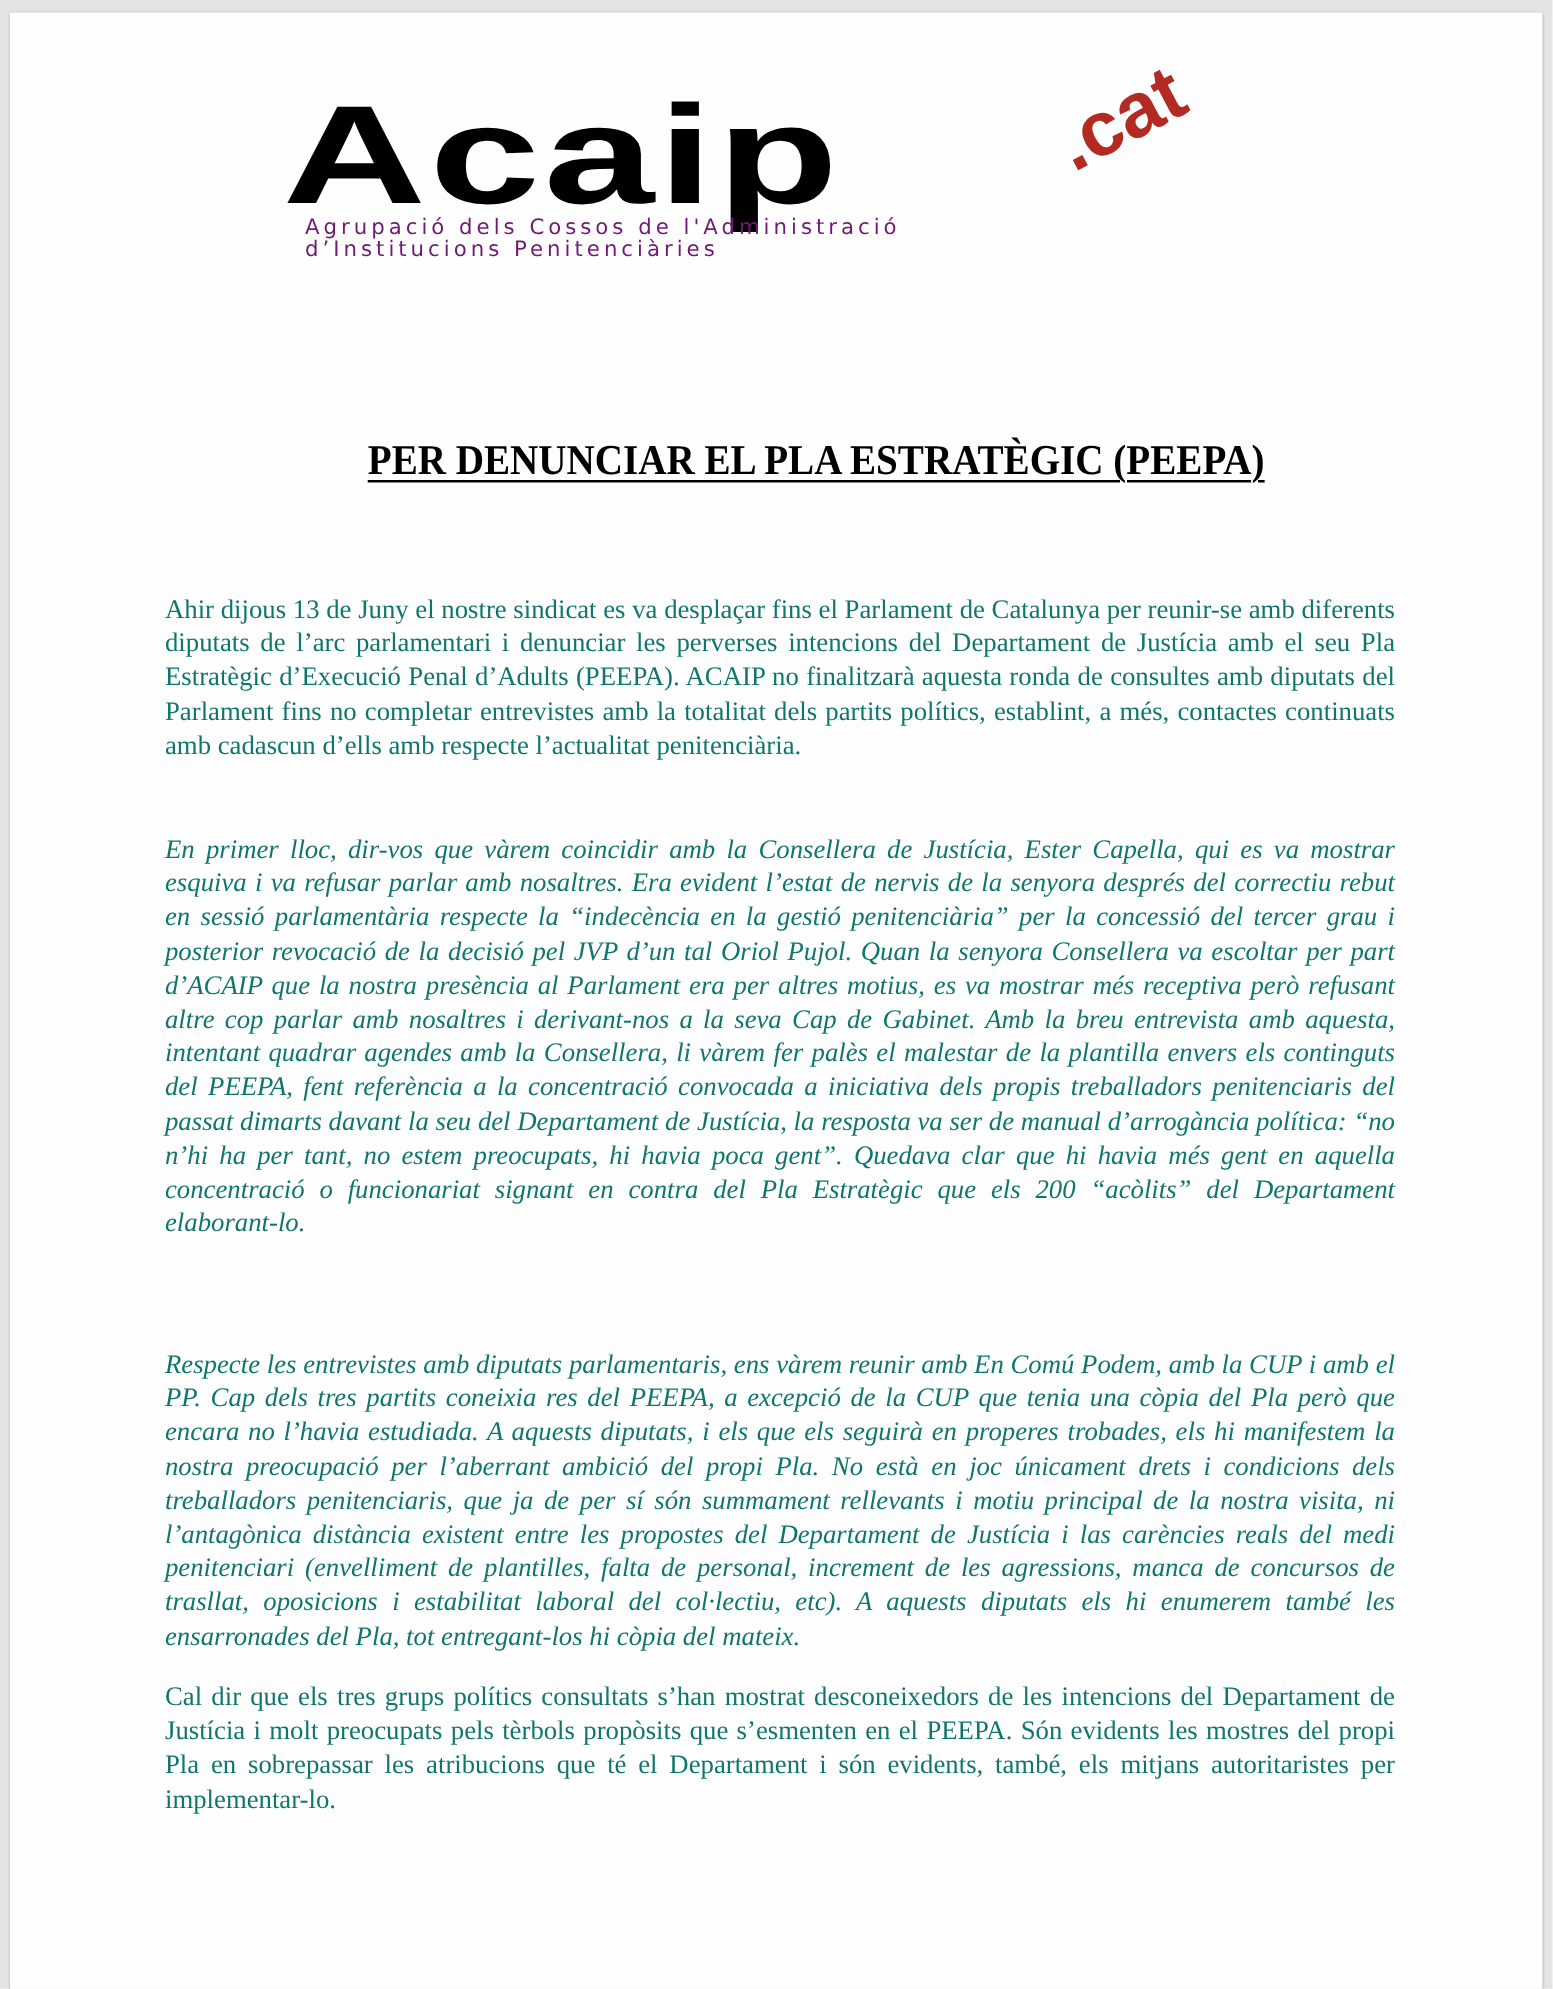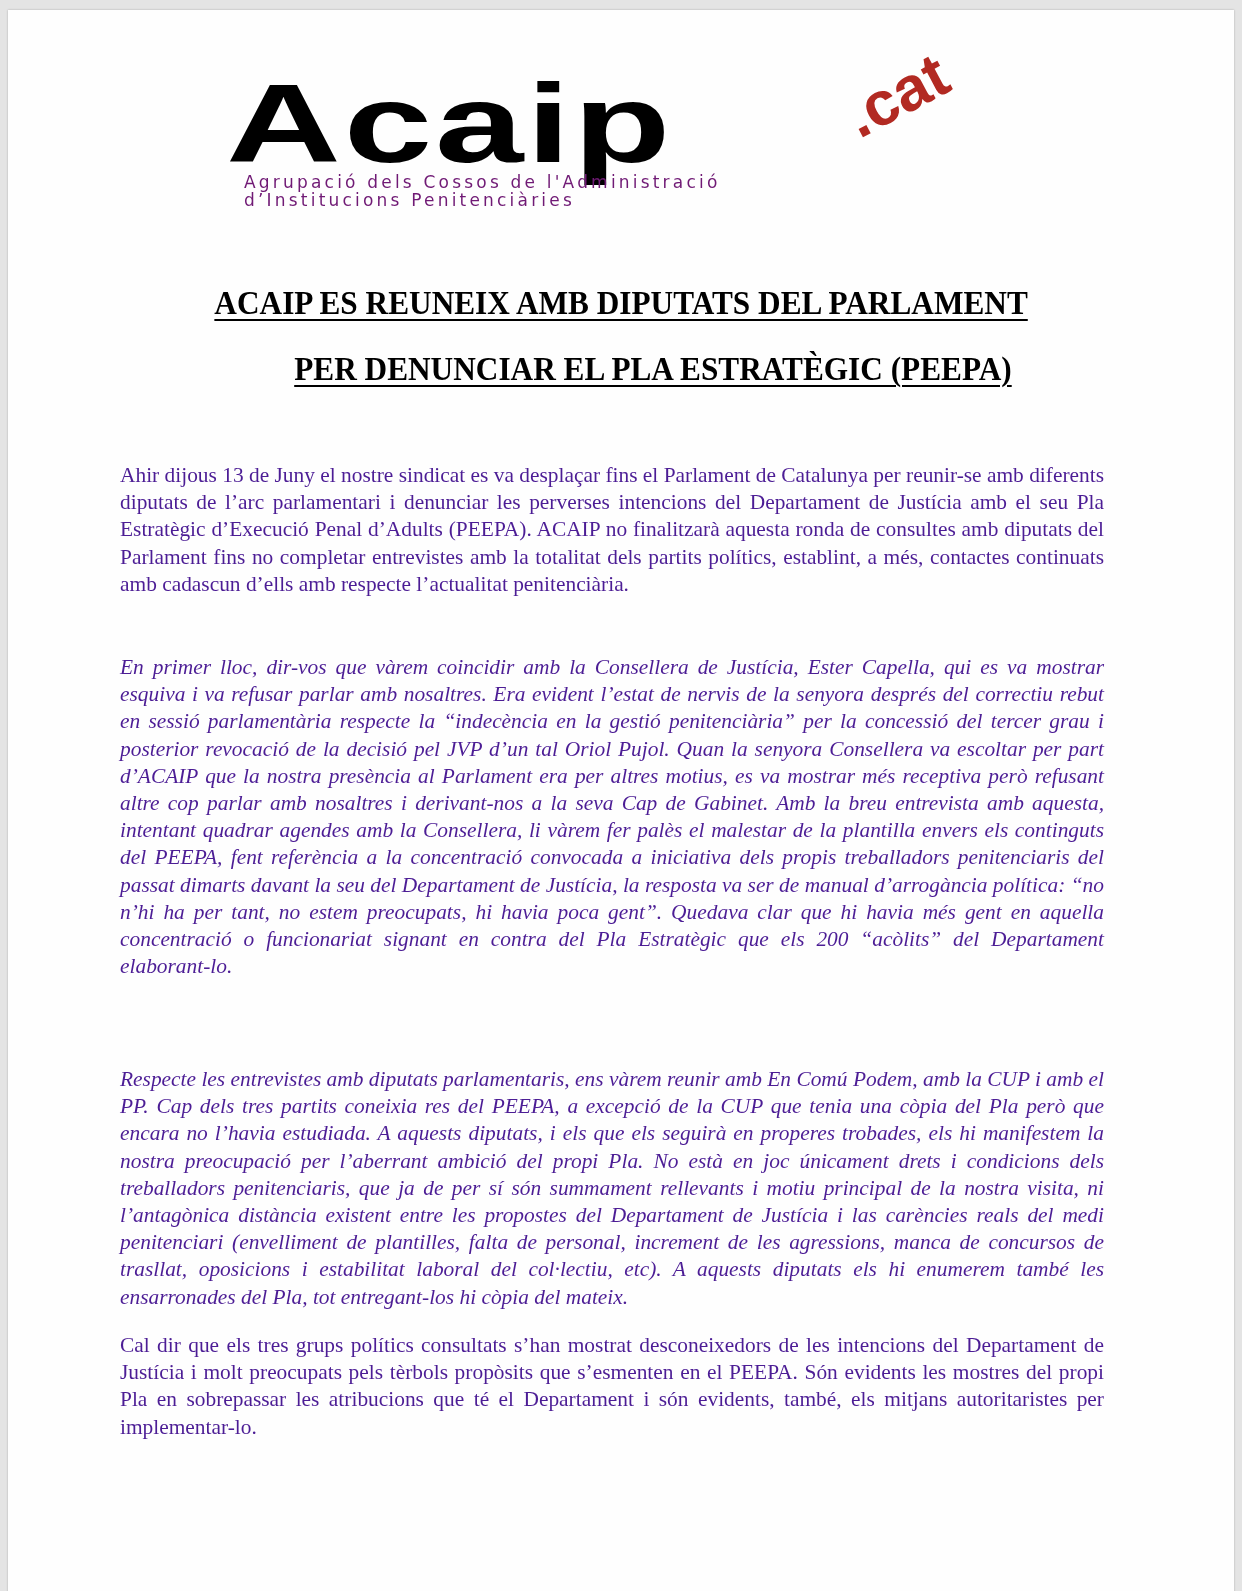--- a/index.html
+++ b/index.html
@@ -77,44 +77,41 @@
   .title.t1 { top: 276px; }
   .title.t2 { top: 342px; padding-left: 32px; }
 
   .body-text {
     position: absolute;
     left: 112px;
     width: 984px;
     font-family: "Liberation Serif", serif;
     font-size: 21.4px;
     line-height: 27.2px;
-    color: #4c1d95;
+    color: #0f766e;
     text-align: justify;
-    margin: 0;
+    margin: 12px;
   }
   .p1 { top: 452px; }
   .p2 { top: 644px; font-style: italic; }
   .p3 { top: 1056px; font-style: italic; }
   .p4 { top: 1322px; }
 </style>
 </head>
 <body>
 
 <div class="page">
 
   <div class="logo">
     <div class="logo-word">Acaip</div>
     <div class="logo-cat">.cat</div>
     <div class="logo-sub l1">Agrupació dels Cossos de l'Administració</div>
     <div class="logo-sub l2">d’Institucions Penitenciàries</div>
   </div>
 
-  <div class="title t1">
-    <span>ACAIP ES REUNEIX AMB DIPUTATS DEL PARLAMENT</span>
-  </div>
   <div class="title t2">
     <span>PER DENUNCIAR EL PLA ESTRATÈGIC (PEEPA)</span>
   </div>
 
   <p class="body-text p1">Ahir dijous 13 de Juny el nostre sindicat es va desplaçar fins el Parlament de Catalunya per reunir-se amb diferents diputats de l’arc parlamentari i denunciar les perverses intencions del Departament de Justícia amb el seu Pla Estratègic d’Execució Penal d’Adults (PEEPA). ACAIP no finalitzarà aquesta ronda de consultes amb diputats del Parlament fins no completar entrevistes amb la totalitat dels partits polítics, establint, a més, contactes continuats amb cadascun d’ells amb respecte l’actualitat penitenciària.</p>
   <p class="body-text p2">En primer lloc, dir-vos que vàrem coincidir amb la Consellera de Justícia, Ester Capella, qui es va mostrar esquiva i va refusar parlar amb nosaltres. Era evident l’estat de nervis de la senyora després del correctiu rebut en sessió parlamentària respecte la “indecència en la gestió penitenciària” per la concessió del tercer grau i posterior revocació de la decisió pel JVP d’un tal Oriol Pujol. Quan la senyora Consellera va escoltar per part d’ACAIP que la nostra presència al Parlament era per altres motius, es va mostrar més receptiva però refusant altre cop parlar amb nosaltres i derivant-nos a la seva Cap de Gabinet. Amb la breu entrevista amb aquesta, intentant quadrar agendes amb la Consellera, li vàrem fer palès el malestar de la plantilla envers els continguts del PEEPA, fent referència a la concentració convocada a iniciativa dels propis treballadors penitenciaris del passat dimarts davant la seu del Departament de Justícia, la resposta va ser de manual d’arrogància política: “no n’hi ha per tant, no estem preocupats, hi havia poca gent”. Quedava clar que hi havia més gent en aquella concentració o funcionariat signant en contra del Pla Estratègic que els 200 “acòlits” del Departament elaborant-lo.</p>
   <p class="body-text p3">Respecte les entrevistes amb diputats parlamentaris, ens vàrem reunir amb En Comú Podem, amb la CUP i amb el PP. Cap dels tres partits coneixia res del PEEPA, a excepció de la CUP que tenia una còpia del Pla però que encara no l’havia estudiada. A aquests diputats, i els que els seguirà en properes trobades, els hi manifestem la nostra preocupació per l’aberrant ambició del propi Pla. No està en joc únicament drets i condicions dels treballadors penitenciaris, que ja de per sí són summament rellevants i motiu principal de la nostra visita, ni l’antagònica distància existent entre les propostes del Departament de Justícia i las carències reals del medi penitenciari (envelliment  de plantilles, falta de personal, increment de les agressions, manca de concursos de trasllat, oposicions i estabilitat laboral del col·lectiu, etc). A aquests diputats els hi enumerem també les ensarronades del Pla, tot entregant-los hi còpia del mateix.</p>
   <p class="body-text p4">Cal dir que els tres grups polítics consultats s’han mostrat desconeixedors de les intencions del Departament de Justícia i molt preocupats pels tèrbols propòsits que s’esmenten en el PEEPA. Són evidents les mostres del propi Pla en sobrepassar les atribucions que té el Departament i són evidents, també, els mitjans autoritaristes per implementar-lo.</p>
 
 </div>

